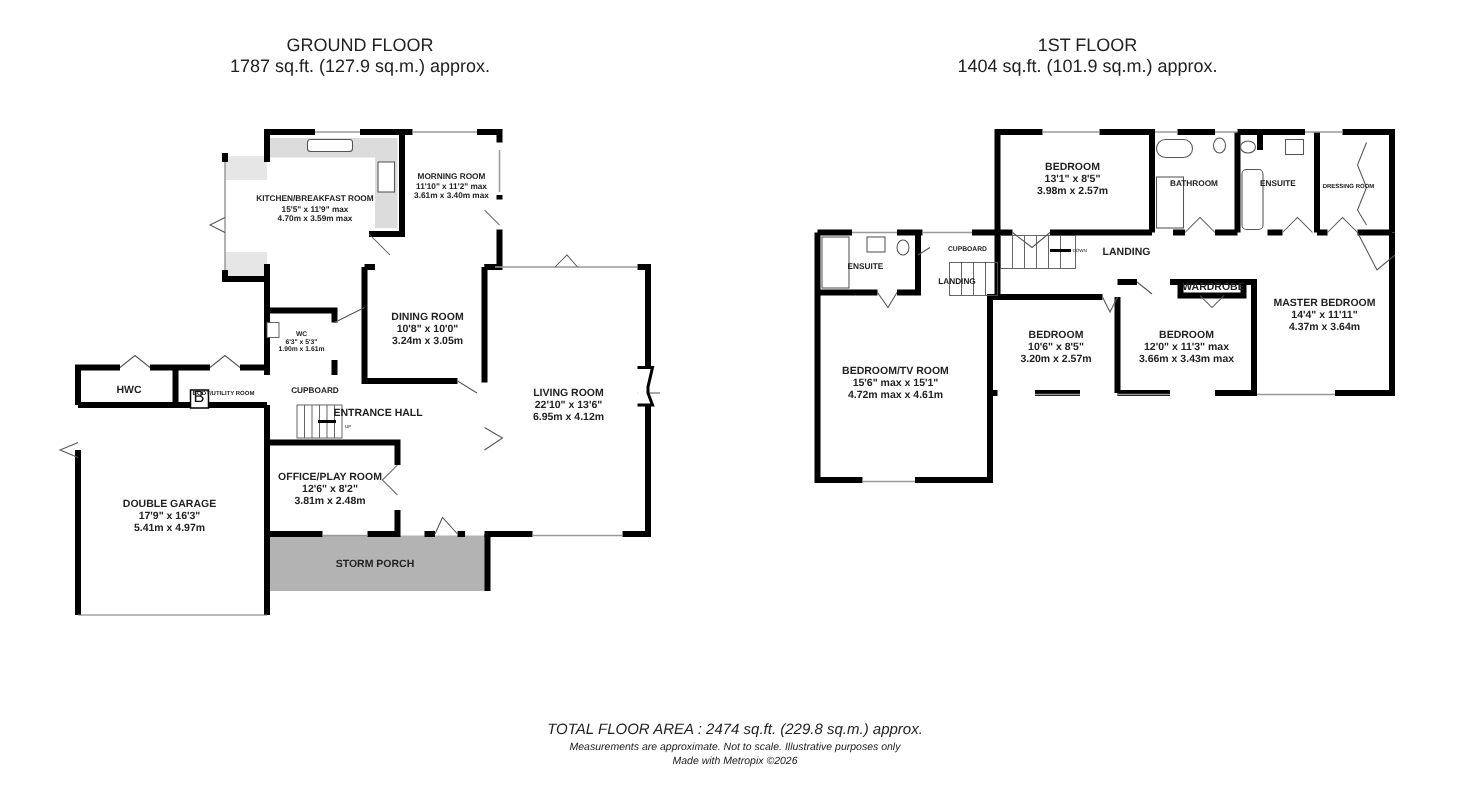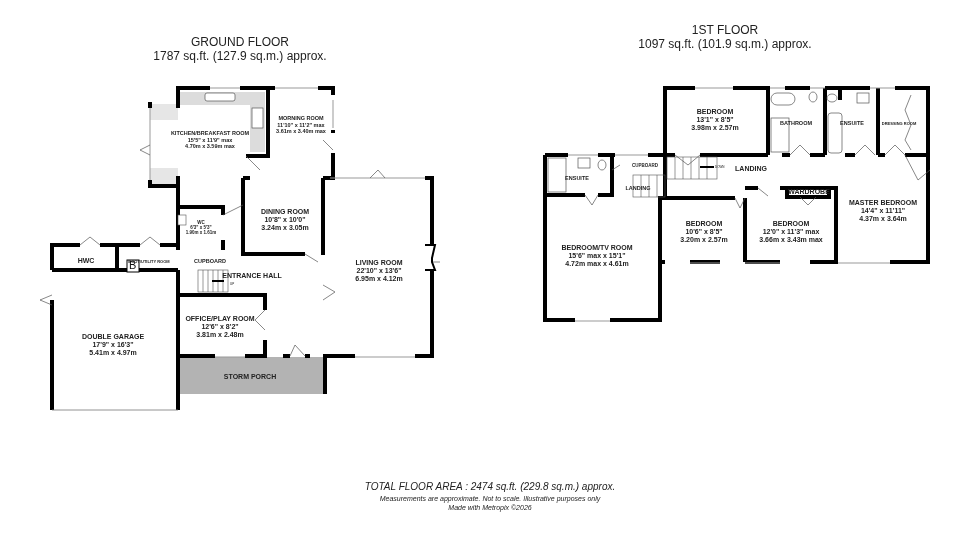--- a/index.html
+++ b/index.html
@@ -11,27 +11,27 @@
   .room-label{position:absolute;text-align:center;font-weight:bold;color:#222;white-space:nowrap;transform:translateX(-50%);}
   .room-label .n{display:block;}
   .room-label .d{display:block;}
   .sz7{font-size:7px;line-height:8px;}
   .sz5{font-size:5.5px;line-height:6.5px;}
   .footer{position:absolute;left:300px;width:380px;text-align:center;color:#222;font-style:italic;}
 </style>
 </head>
 <body>
 
-<div class="floor-title" style="left:140px;top:23px;width:200px;margin-top:12px;">
+<div class="floor-title" style="left:140px;top:23px;width:200px;">
   <span class="name">GROUND FLOOR</span>
   <span>1787 sq.ft. (127.9 sq.m.) approx.</span>
 </div>
 <div class="floor-title" style="left:625px;top:23px;width:200px;">
   <span class="name">1ST FLOOR</span>
-  <span>1097 sq.ft. (101.9 sq.m.) approx.</span>
+  <span>1404 sq.ft. (101.9 sq.m.) approx.</span>
 </div>
 
 <svg width="980" height="540" viewBox="0 0 980 540">
   <g>
 
     <rect x="178" y="357" width="147" height="37" fill="#b3b3b3"></rect>
 
     <path d="M178,92 L265,92 L265,152 L250,152 L250,105 L178,105 Z" fill="#dcdcdc"></path>
     <rect x="150" y="104" width="28" height="16" fill="#e6e6e6"></rect>
     <rect x="150" y="168" width="28" height="16" fill="#e6e6e6"></rect>

